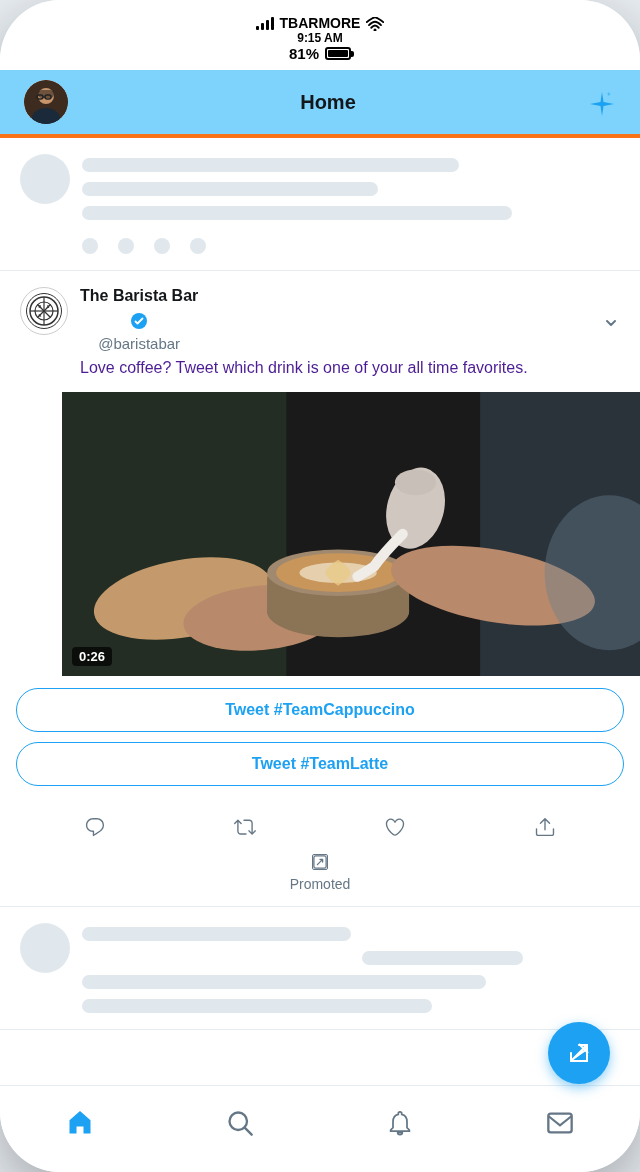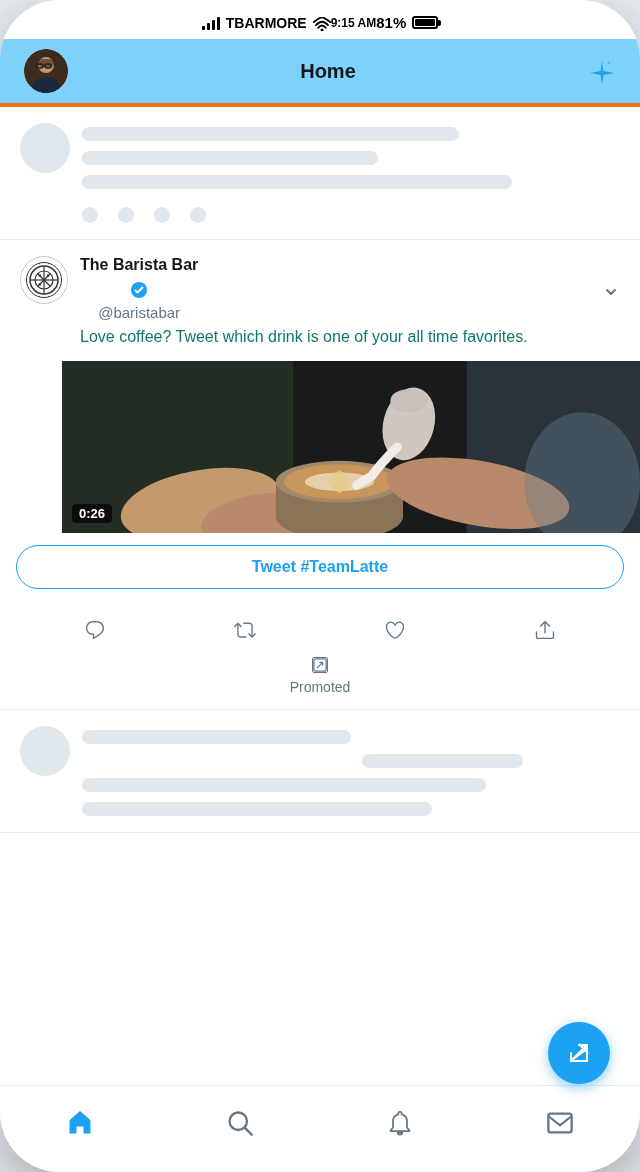--- a/index.html
+++ b/index.html
@@ -22,27 +22,28 @@
       overflow: hidden;
       position: relative;
       display: flex;
       flex-direction: column;
     }
 
     
     .status-bar {
       background: #fff;
       display: flex;
-      justify-content: center;
+      justify-content: space-between;
       align-items: center;
       padding: 14px 28px 8px;
       font-size: 15px;
       font-weight: 600;
       color: #000;
       flex-shrink: 0;
+      flex-direction: column;
     }
 
     .status-left {
       display: flex;
       align-items: center;
       gap: 6px;
     }
 
     .signal-bars {
       display: flex;
@@ -275,34 +276,34 @@
     }
 
     .tweet-more {
       color: #657786;
       font-size: 20px;
       cursor: pointer;
     }
 
     .tweet-text {
       font-size: 16px;
-      color: #0f766e;
+      color: #4c1d95;
       line-height: 1.5;
       margin-bottom: 12px;
     }
 
     
     .video-container {
       margin: 0 -20px 0 -62px;
       position: relative;
     }
 
     .video-thumbnail {
       width: calc(100% + 82px);
-      height: 172px;
+      height: 284px;
       background: linear-gradient(135deg, #1a1a2e 0%, #2d4a6b 30%, #4a6741 60%, #6b5a3e 80%, #8B6914 100%);
       position: relative;
       overflow: hidden;
       padding-left: 20px;
     }
 
     
     .coffee-scene {
       width: 100%;
       height: 100%;
@@ -583,20 +584,21 @@
 
             <ellipse cx="360" cy="150" rx="80" ry="28" fill="#b8896a" transform="rotate(10, 360, 150)"></ellipse>
 
             <ellipse cx="450" cy="140" rx="50" ry="60" fill="#6a8090" opacity="0.4"></ellipse>
           </svg>
           <div class="video-duration">0:26</div>
         </div>
       </div>
 
       <div class="action-buttons-container" style="padding: 12px 16px;">
+        <button class="action-btn">Tweet #TeamCappuccino</button>
         <button class="action-btn">Tweet #TeamLatte</button>
       </div>
 
       <div class="tweet-actions">
         <span class="action-icon">
           <svg width="22" height="22" viewBox="0 0 24 24" fill="none">
               <path d="M14.046 2.242l-4.148-.01h-.002c-4.374 0-7.8 3.427-7.8 7.802 0 4.098 3.186 7.206 7.465 7.37v3.828c0 .108.044.286.12.403.142.225.384.347.632.347.138 0 .277-.038.402-.118.264-.168 6.473-4.14 8.088-5.506 1.902-1.61 3.04-3.97 3.043-6.312v-.017c-.006-4.367-3.43-7.787-7.8-7.788zm3.787 12.972c-1.134.96-4.862 3.405-6.772 4.643V16.67c0-.414-.335-.75-.75-.75h-.396c-3.66 0-6.318-2.476-6.318-5.886 0-3.534 2.768-6.302 6.3-6.302l4.147.01h.002c3.532 0 6.3 2.766 6.302 6.296-.003 1.91-.942 3.844-2.515 5.176z" fill="#657786"></path>
             </svg>
         </span>
         <span class="action-icon">

